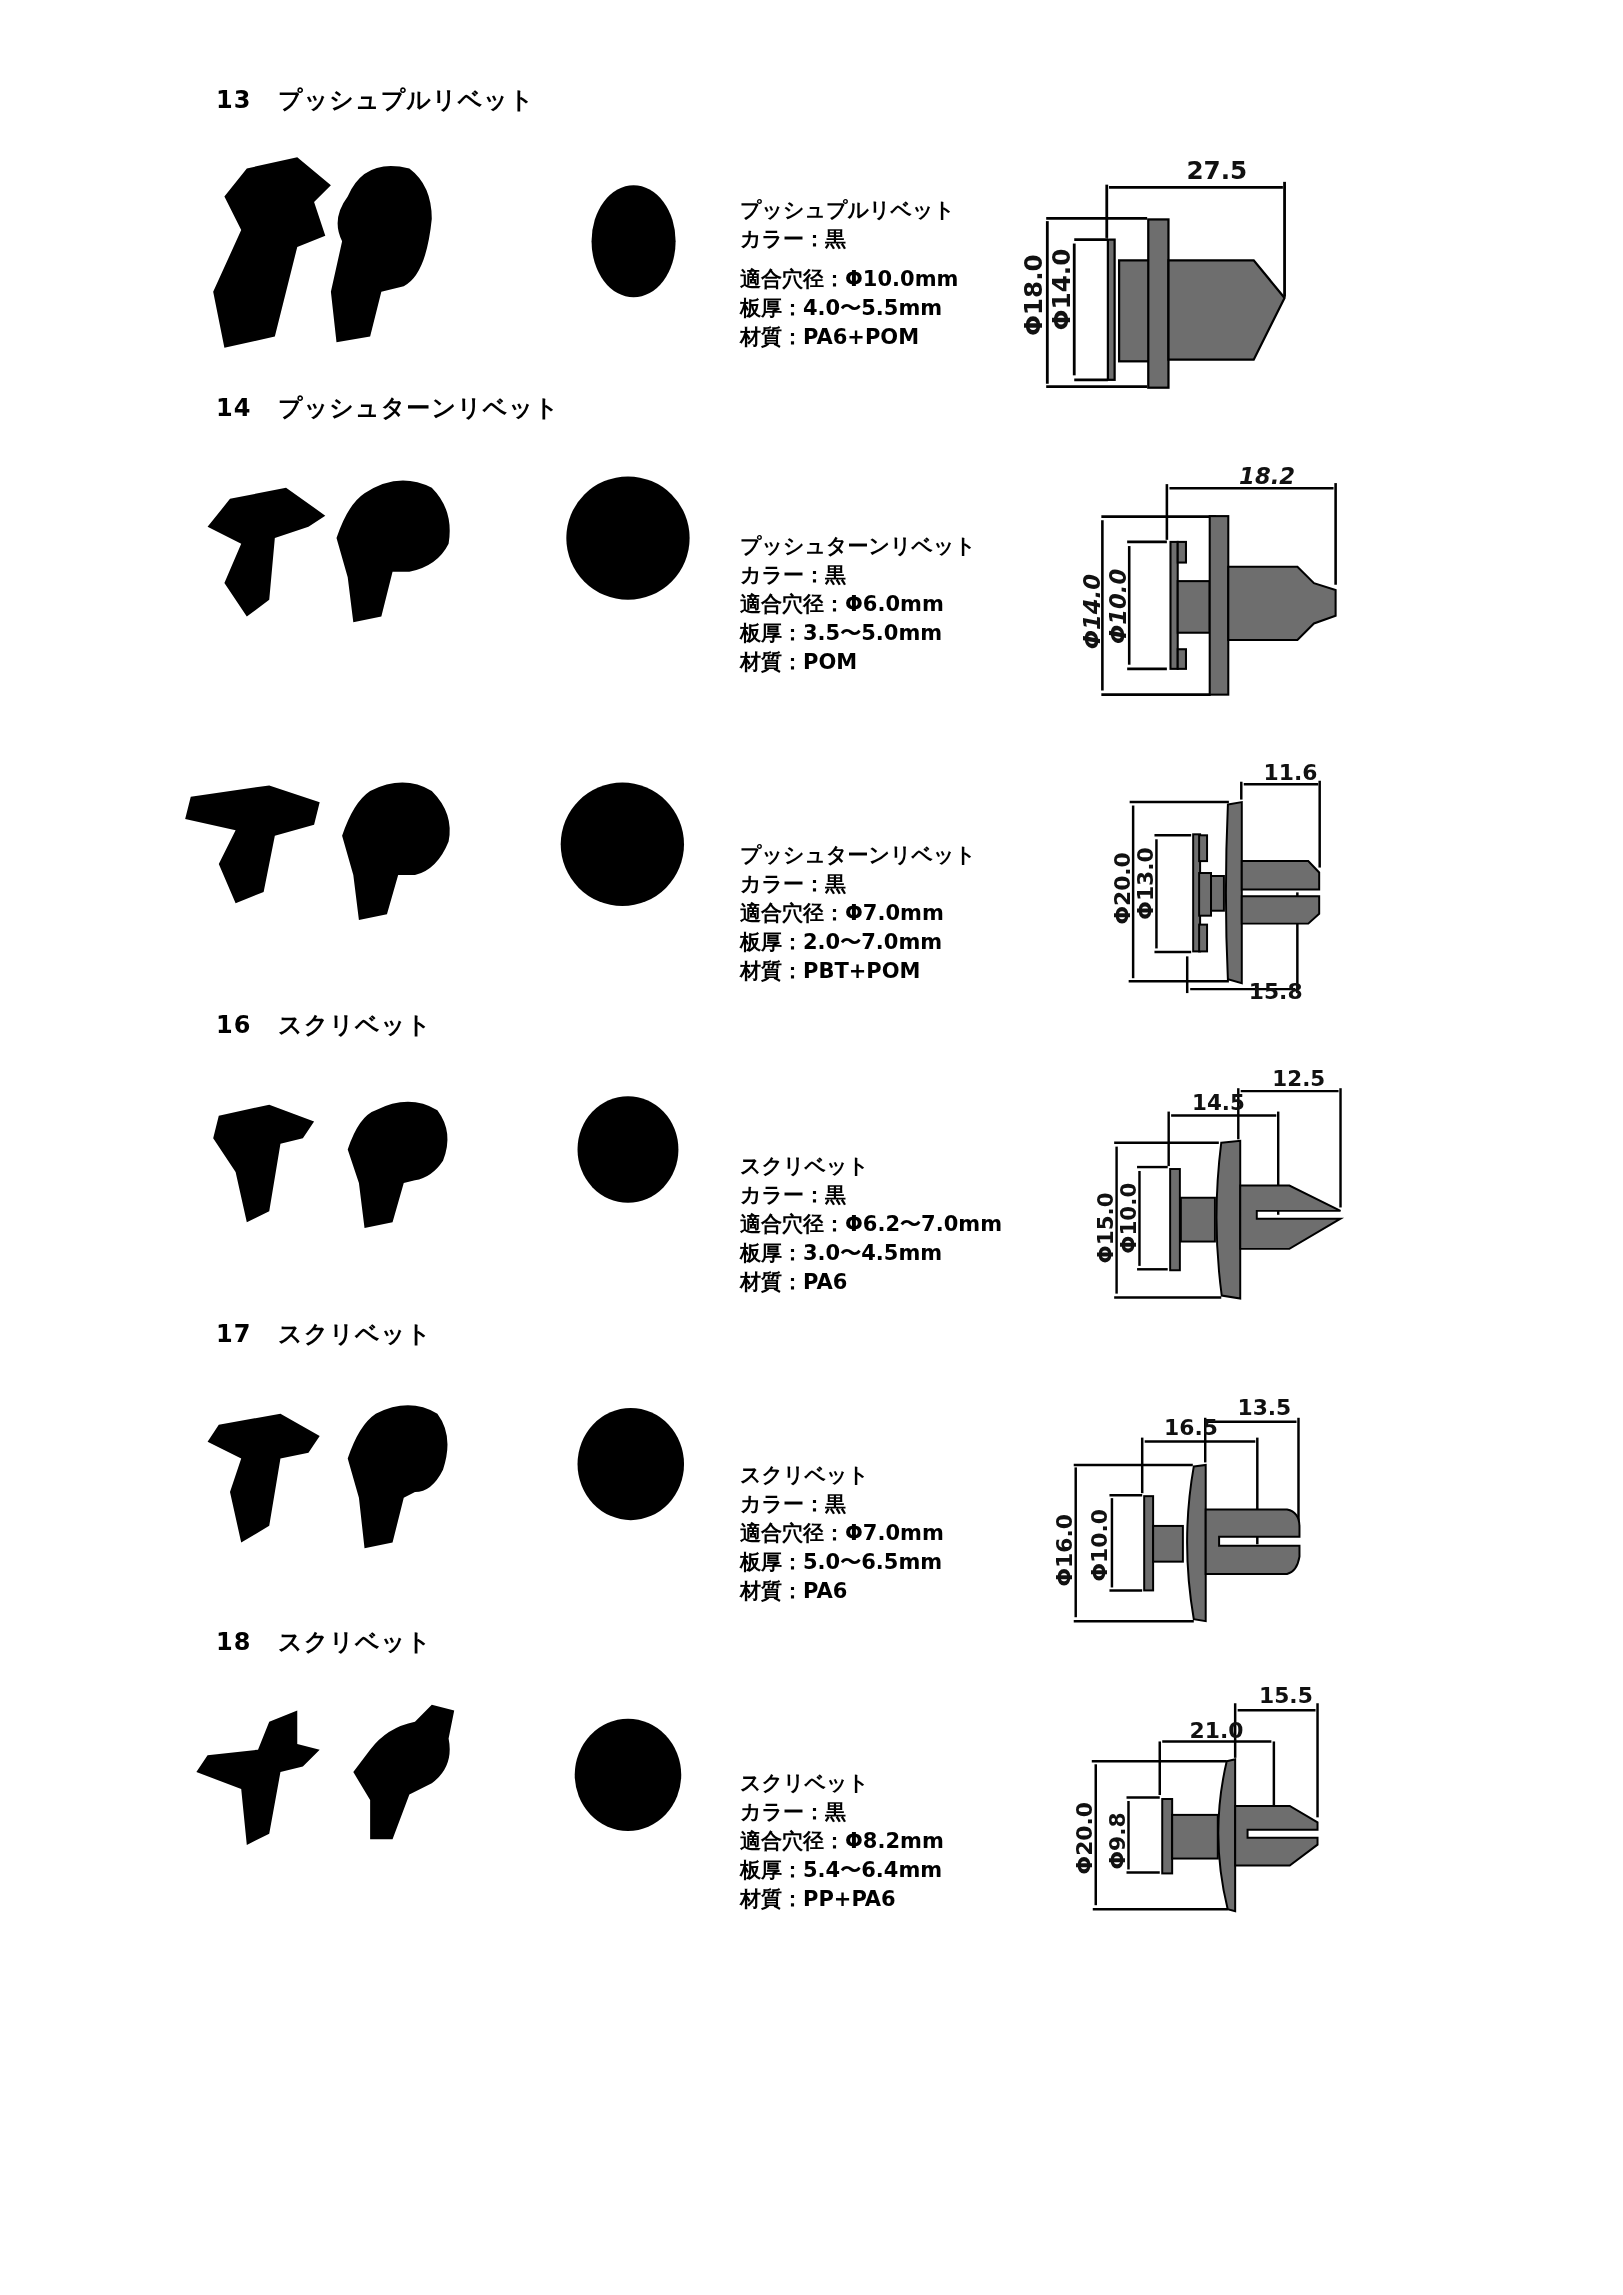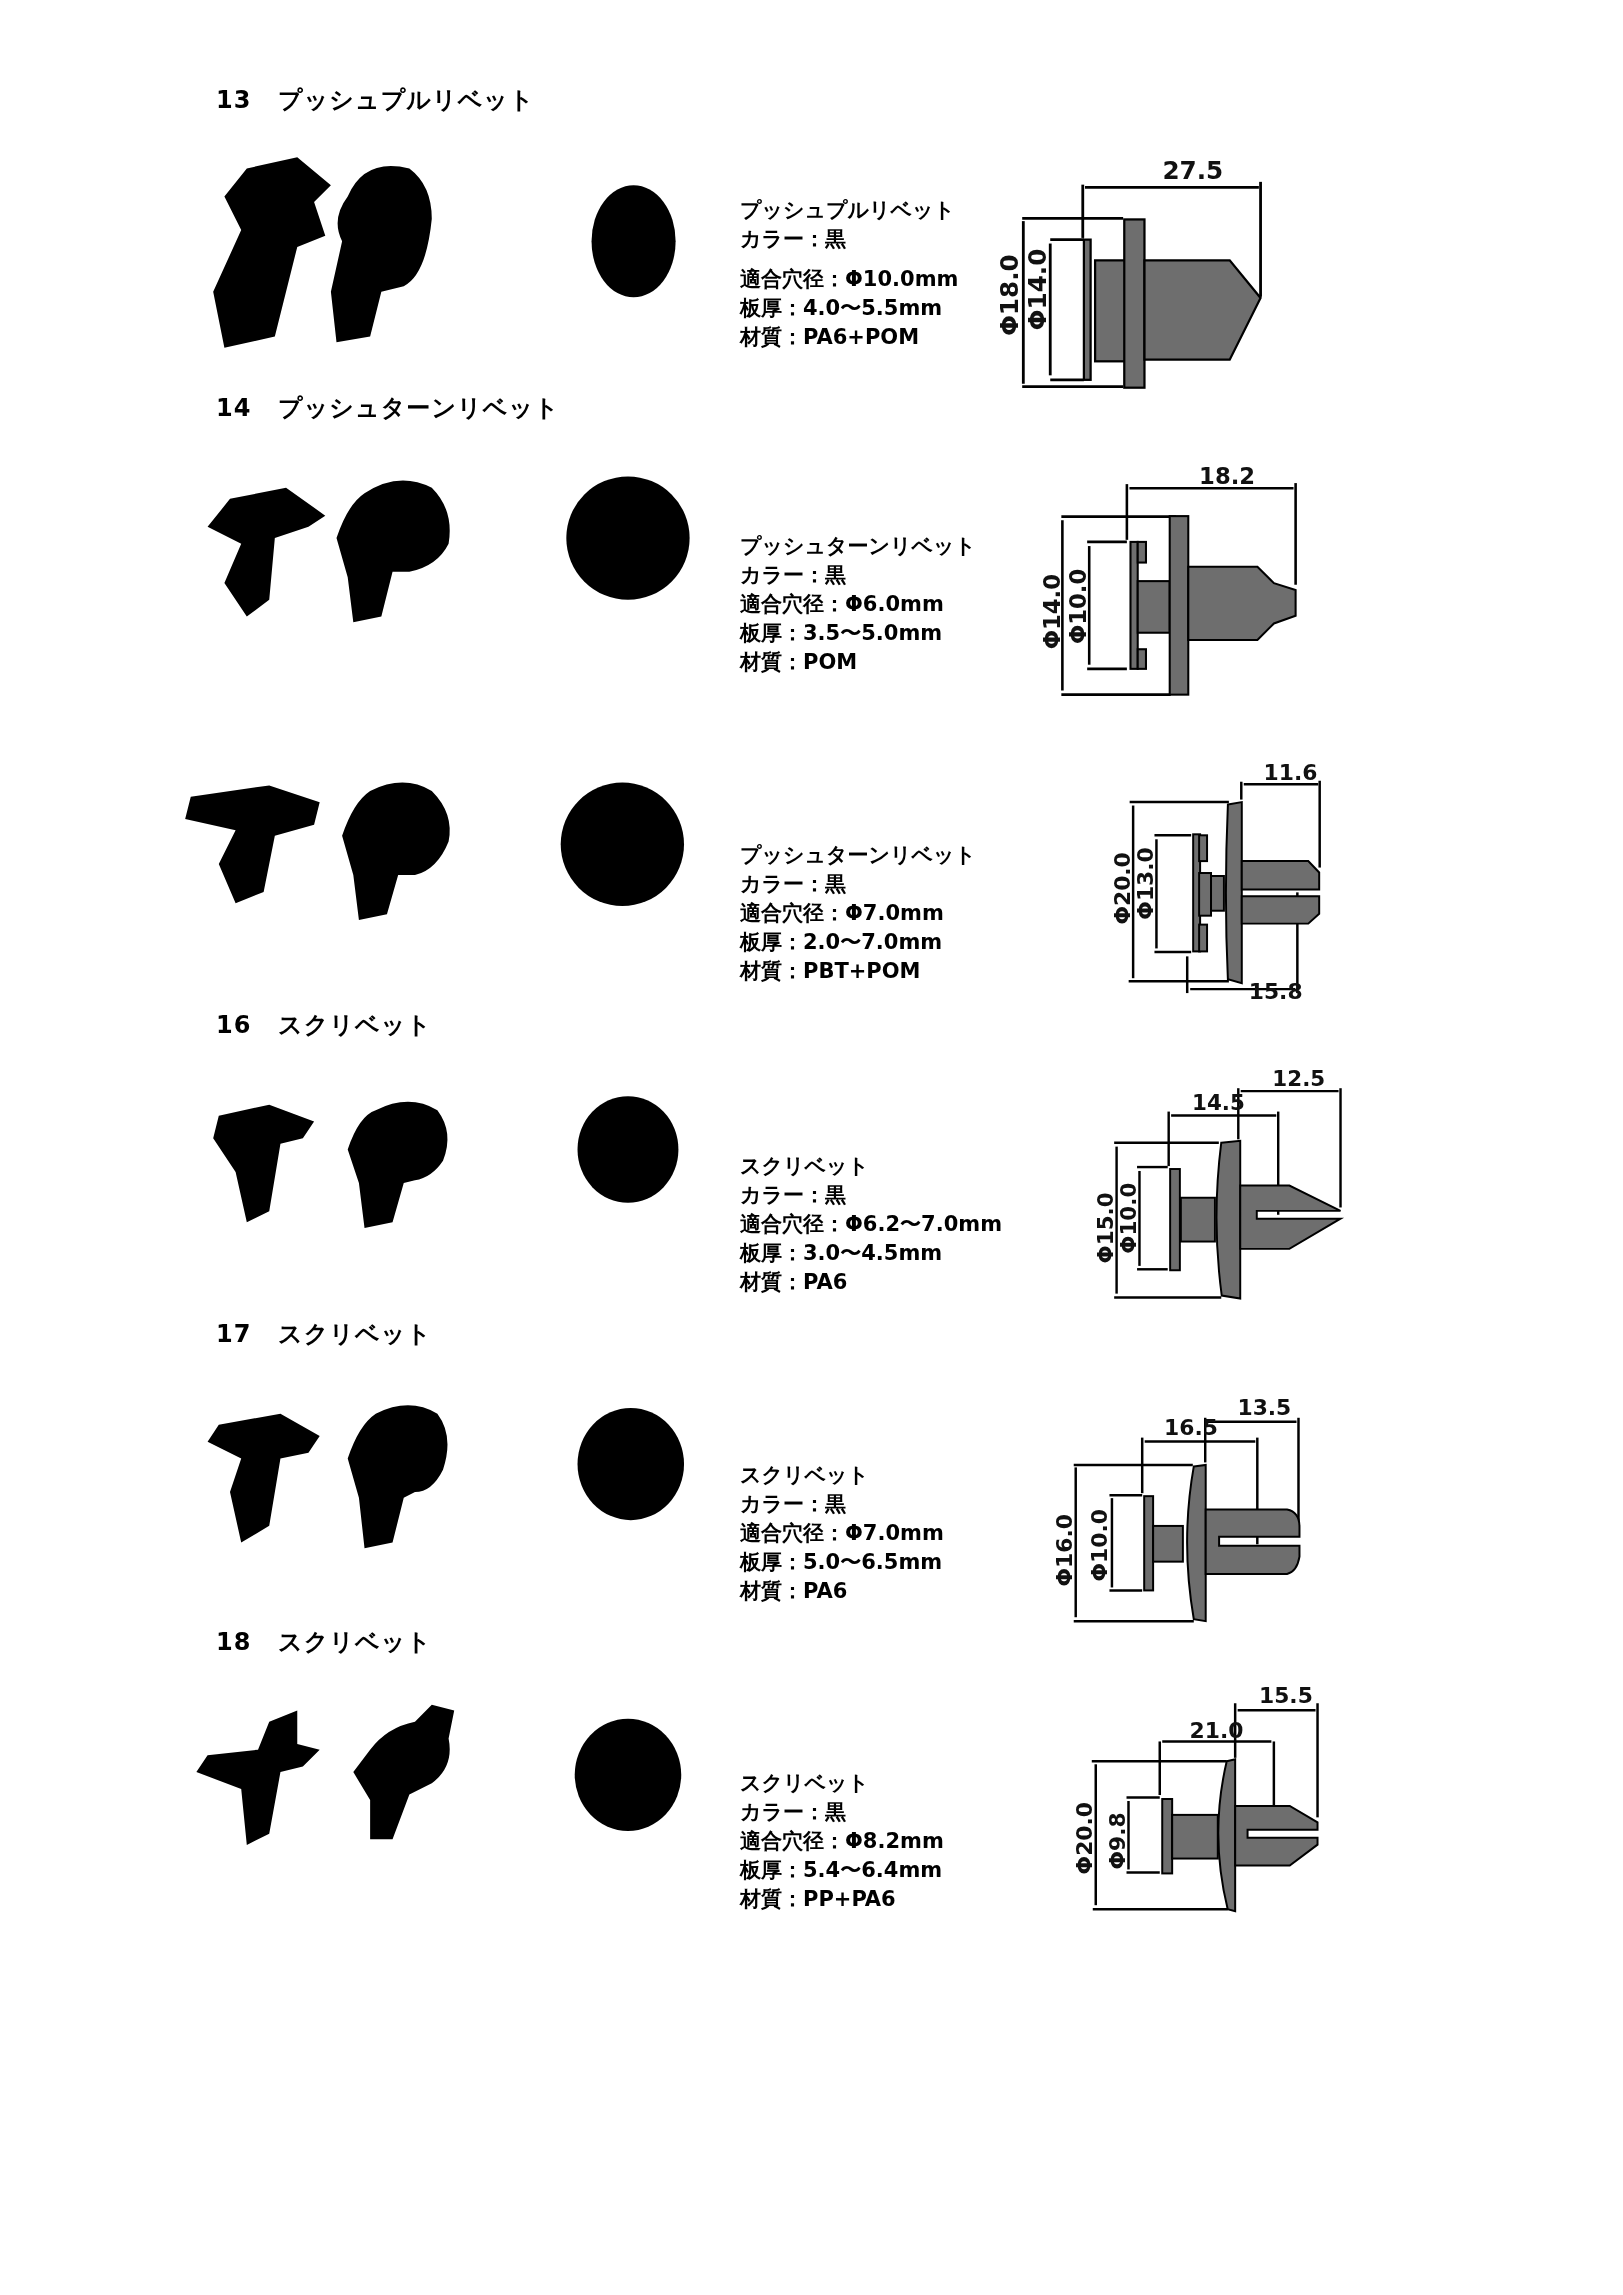--- a/index.html
+++ b/index.html
@@ -36,21 +36,21 @@
     </svg>
   </div>
   <div class="spec" style="top:112px;">
     <div>プッシュプルリベット</div>
     <div>カラー：黒</div>
     <div class="gap"></div>
     <div>適合穴径：Φ10.0mm</div>
     <div>板厚：4.0〜5.5mm</div>
     <div>材質：PA6+POM</div>
   </div>
-  <div class="drawing" style="left:994px; top:67px;text-decoration:underline;">
+  <div class="drawing" style="left:1018px; top:67px;text-decoration:underline;">
     <svg viewBox="0 0 800 460">
       <g stroke="#000" stroke-width="5" fill="none">
         <line x1="50" y1="120" x2="230" y2="120"></line>
           <line x1="50" y1="420" x2="230" y2="420"></line>
         <line x1="52" y1="125" x2="52" y2="415"></line>
         <line x1="100" y1="158" x2="160" y2="158"></line>
           <line x1="100" y1="408" x2="160" y2="408"></line>
         <line x1="100" y1="165" x2="100" y2="400"></line>
         <line x1="158" y1="60" x2="158" y2="155"></line>
           <line x1="475" y1="55" x2="475" y2="260"></line>
@@ -82,21 +82,21 @@
       </g>
     </svg>
   </div>
   <div class="spec" style="top:140px;">
     <div>プッシュターンリベット</div>
     <div>カラー：黒</div>
     <div>適合穴径：Φ6.0mm</div>
     <div>板厚：3.5〜5.0mm</div>
     <div>材質：POM</div>
   </div>
-  <div class="drawing" style="left:1003px; top:56px;">
+  <div class="drawing" style="left:1043px; top:56px;font-style:italic;">
     <svg viewBox="0 0 720 500">
       <g stroke="#000" stroke-width="5" fill="none">
         <line x1="38" y1="133" x2="260" y2="133"></line>
           <line x1="38" y1="478" x2="250" y2="478"></line>
         <line x1="40" y1="140" x2="40" y2="470"></line>
         <line x1="88" y1="182" x2="165" y2="182"></line>
           <line x1="88" y1="428" x2="165" y2="428"></line>
         <line x1="92" y1="190" x2="92" y2="420"></line>
         <line x1="165" y1="70" x2="165" y2="178"></line>
           <line x1="492" y1="68" x2="492" y2="265"></line>

